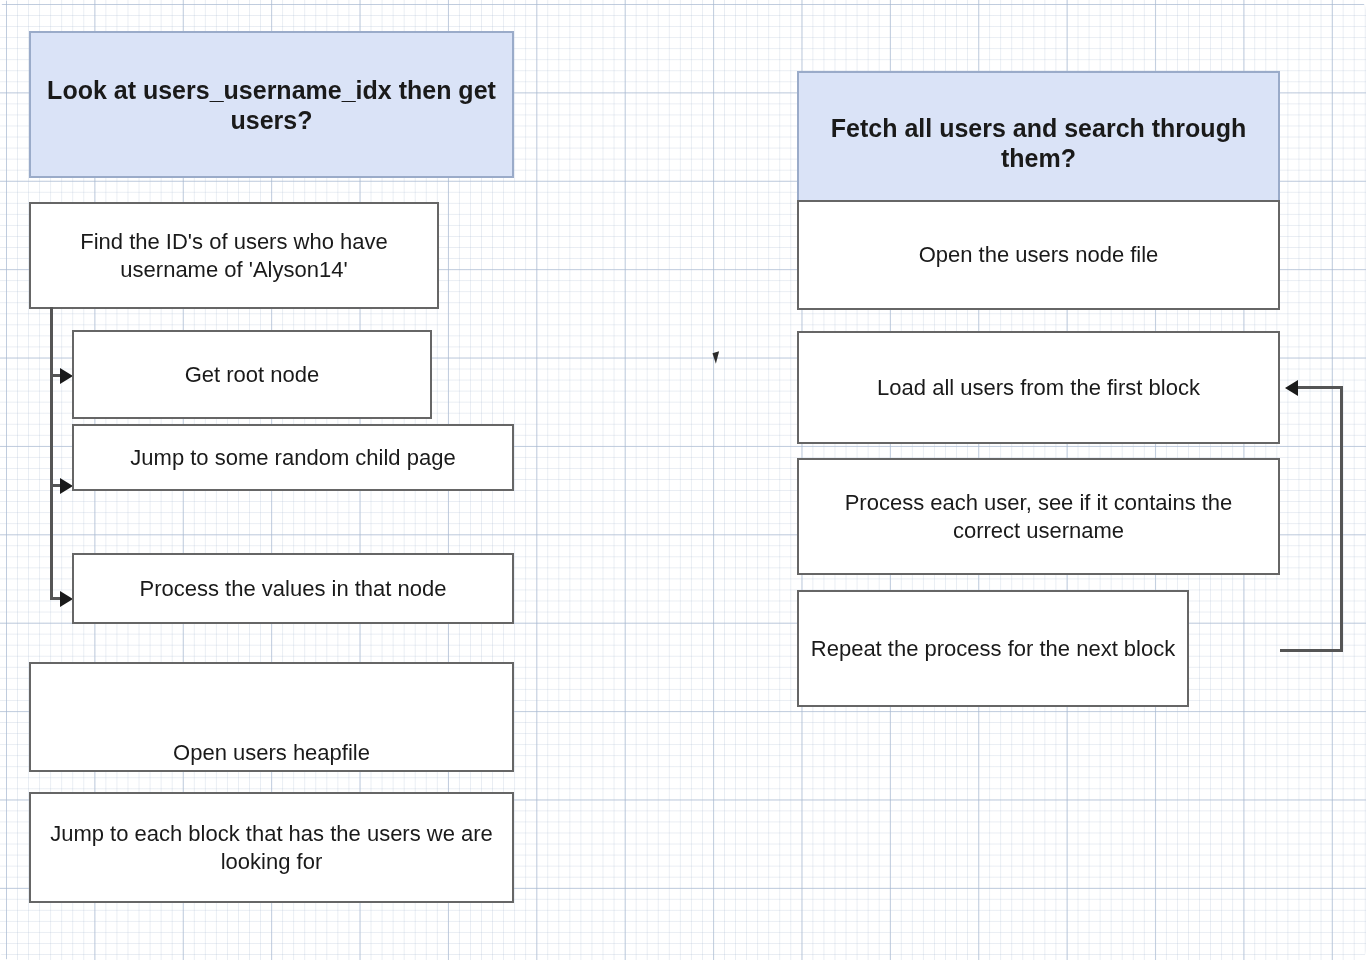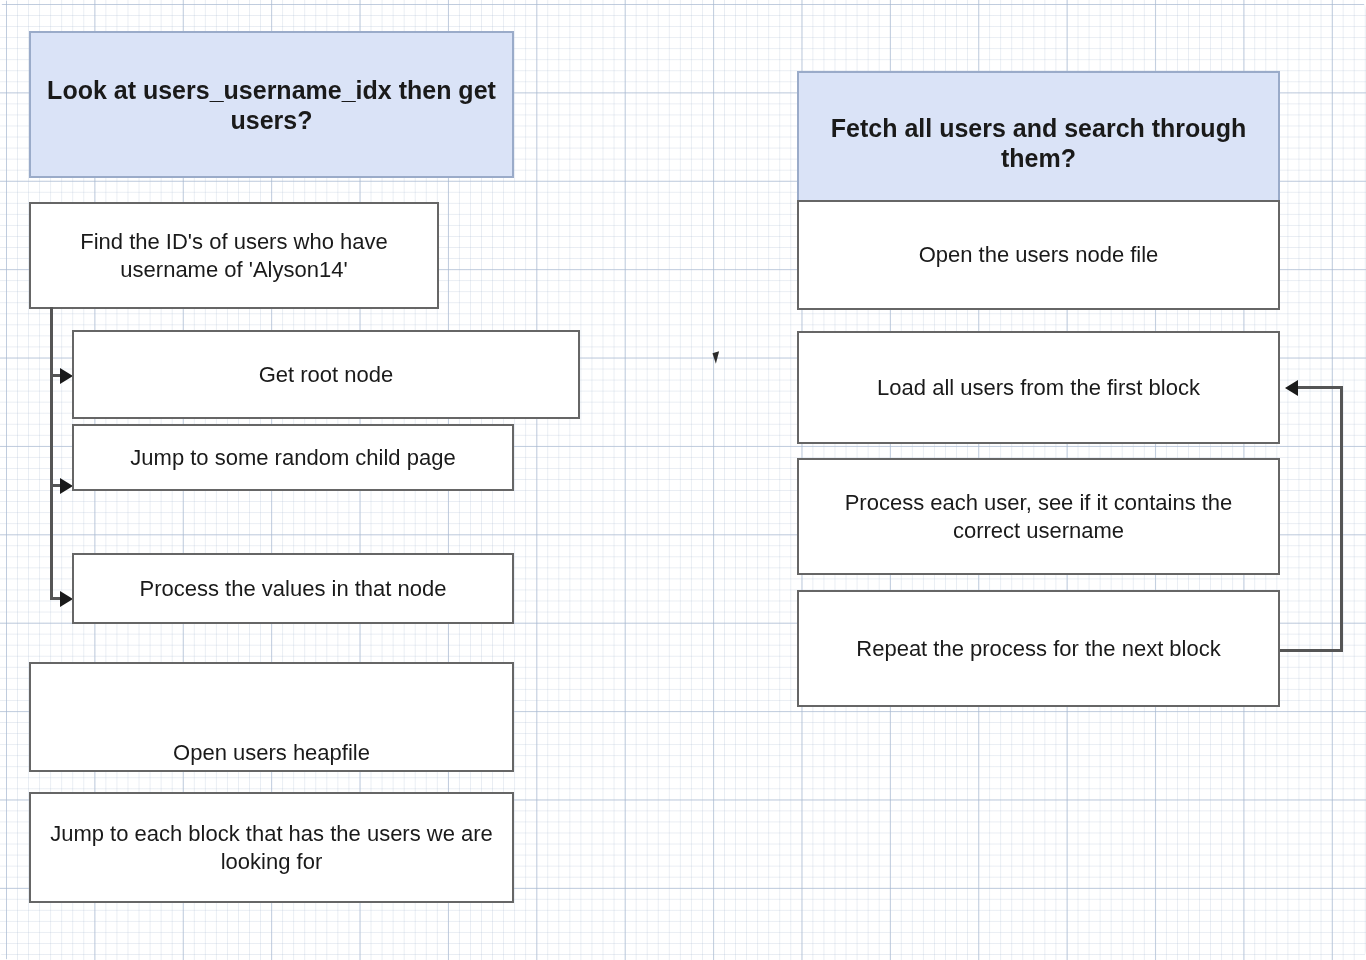--- a/index.html
+++ b/index.html
@@ -99,21 +99,21 @@
 
   <div class="conn h" style="left:50px; top:374px; width:16px;"></div>
   <div class="arrow-right" style="left:60px; top:368px;"></div>
 
   <div class="conn h" style="left:50px; top:484px; width:16px;"></div>
   <div class="arrow-right" style="left:60px; top:478px;"></div>
 
   <div class="conn h" style="left:50px; top:597px; width:16px;"></div>
   <div class="arrow-right" style="left:60px; top:591px;"></div>
 
-  <div class="node" style="left:72px; top:330px; width:508px; height:89px;">
+  <div class="node" style="left:72px; top:330px; width:360px; height:89px;">
     <span>Get root node</span>
   </div>
 
   <div class="node" style="left:72px; top:424px; width:442px; height:67px;">
     <span>Jump to some random child page</span>
   </div>
 
   <div class="node" style="left:72px; top:553px; width:442px; height:71px;">
     <span>Process the values in that node</span>
   </div>
@@ -135,21 +135,21 @@
   </div>
 
   <div class="node" style="left:797px; top:331px; width:483px; height:113px;">
     <span>Load all users from the first block</span>
   </div>
 
   <div class="node" style="left:797px; top:458px; width:483px; height:117px;">
     <span>Process each user, see if it contains the correct username</span>
   </div>
 
-  <div class="node" style="left:797px; top:590px; width:483px; height:117px;align-items:center;">
+  <div class="node" style="left:797px; top:590px; width:392px; height:117px;align-items:center;">
     <span>Repeat the process for the next block</span>
   </div>
 
   <div class="conn h" style="left:1280px; top:649px; width:63px;"></div>
   <div class="conn v" style="left:1340px; top:386px; height:266px;"></div>
   <div class="conn h" style="left:1296px; top:386px; width:47px;"></div>
   <div class="arrow-left" style="left:1285px; top:380px;"></div>
 
   <div class="cursor" style="left:714px; top:352px;"></div>
 

